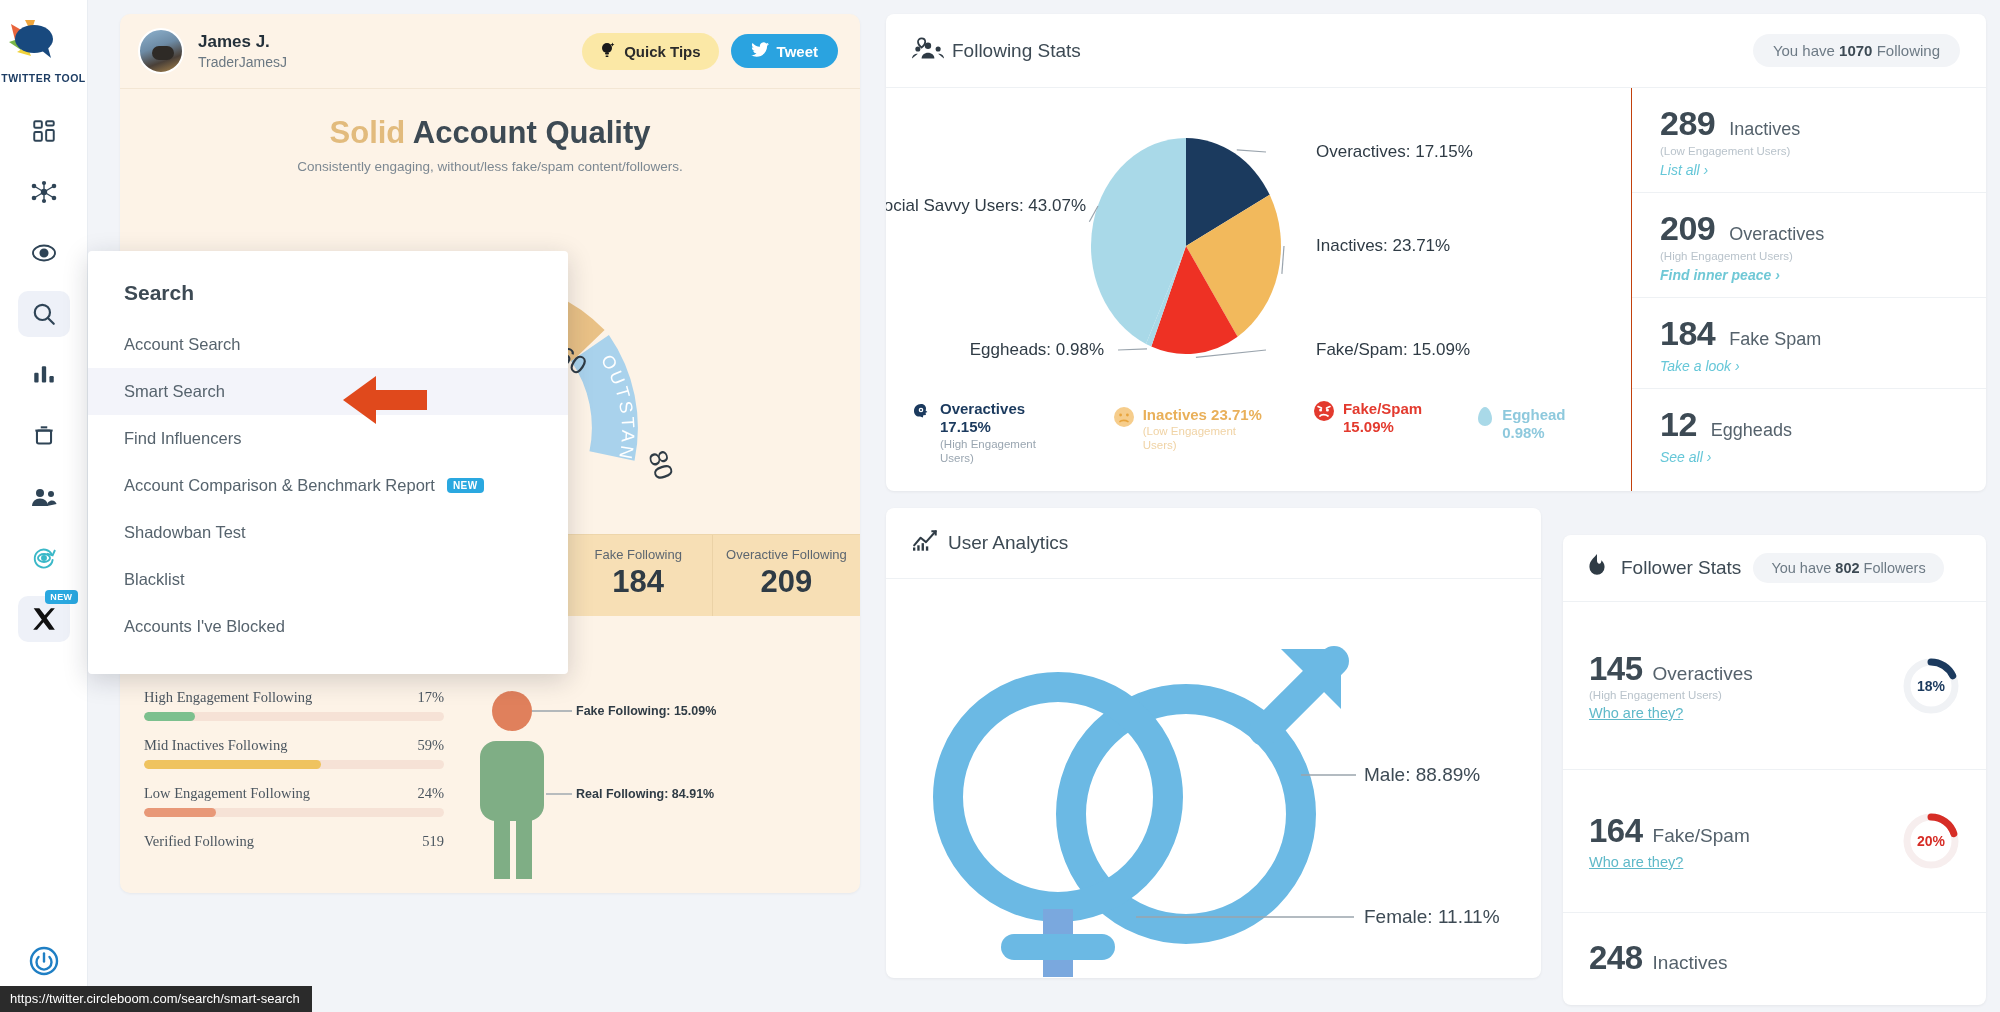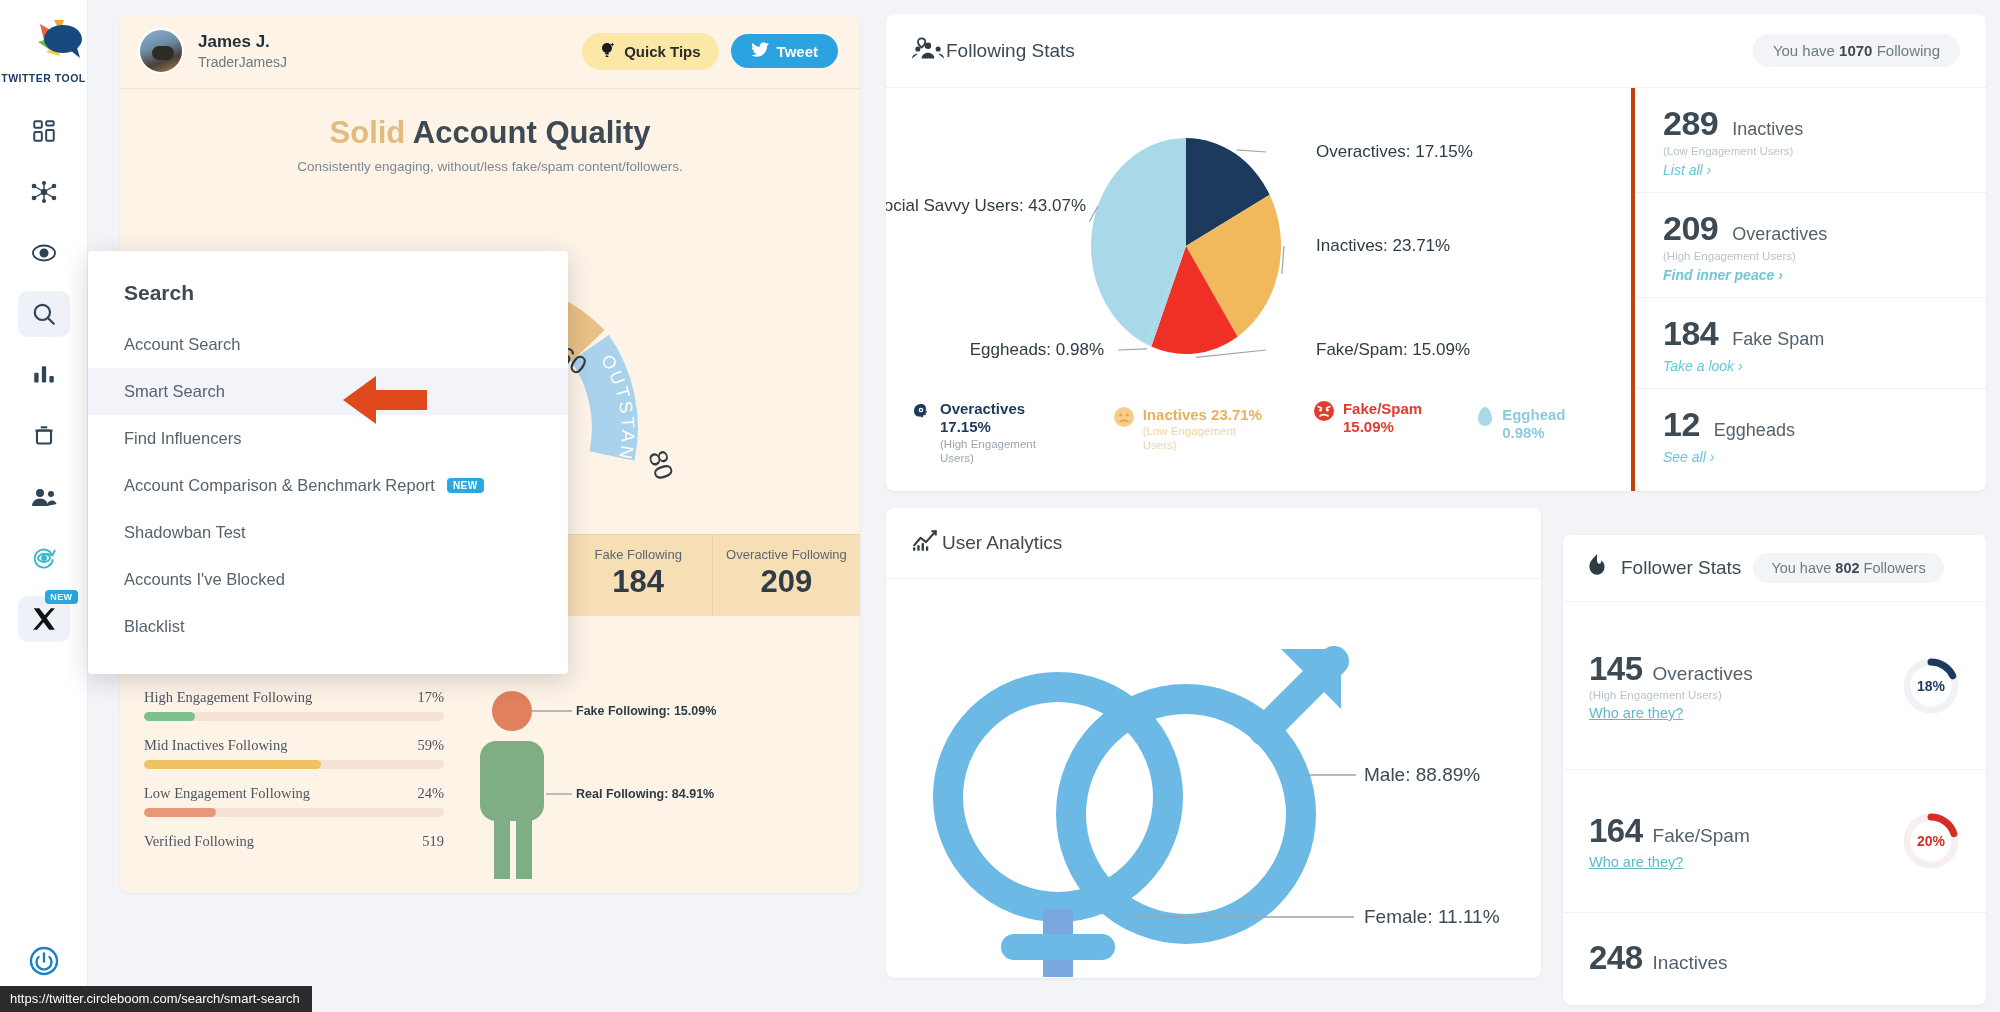--- a/index.html
+++ b/index.html
@@ -14,21 +14,21 @@
 
   
   .sidebar {
     position: absolute; left: 0; top: 0;
     width: 88px; height: 1012px;
     background: #ffffff;
     border-right: 1px solid #e9edf2;
     display: flex; flex-direction: column; align-items: center;
     z-index: 30;
   }
-  .logo-wrap { margin-top: 14px; display:flex; flex-direction:column; align-items:flex-end; }
+  .logo-wrap { margin-top: 14px; display:flex; flex-direction:column; align-items:flex-start; }
   .logo-mark { width: 56px; height: 52px; position: relative; }
   .logo-label {
     margin-top: 6px; font-size: 10.5px; letter-spacing: .5px;
     color: #1c3c63; font-weight: bold;
   }
   .nav { margin-top: 24px; display: flex; flex-direction: column; align-items: center; gap: 15px; width: 100%; }
   .nav-item {
     width: 52px; height: 46px; border-radius: 10px;
     display: flex; align-items: center; justify-content: center;
     position: relative; cursor: pointer;
@@ -106,42 +106,42 @@
   .bars { width: 300px; }
   .bar-row { margin-bottom: 16px; }
   .bar-head { display: flex; justify-content: space-between; font-size: 14.5px; color: #4a555f; margin-bottom: 6px; font-family: Liberation Serif, serif; }
   .bar-track { height: 9px; border-radius: 6px; background: #f6e2d6; overflow: hidden; }
   .bar-fill { height: 100%; border-radius: 6px; }
   .people { flex: 1; position: relative; min-height: 180px; }
 
   
   .card-white { background: #fff; border-radius: 8px; box-shadow: 0 1px 3px rgba(0,0,0,.06); }
   .panel-head {
-    display: flex; align-items: center; gap: 2px;
+    display: flex; align-items: center; gap: 8px;
     padding: 20px 26px; border-bottom: 1px solid #eef1f4;
   }
   .panel-title { font-size: 19px; color: #3d4a54; }
   .pill {
     background: #f2f4f7; color: #6d7a85; border-radius: 18px;
     padding: 8px 20px; font-size: 15px; margin-left: auto;
   }
   .pill b { color: #3d4a54; }
   .pill.inline { margin-left: 0; padding: 7px 18px; font-size: 14.5px; }
 
   .following-panel { position: absolute; left: 886px; top: 14px; width: 1100px; }
   .fp-body { display: flex; }
   .pie-area { flex: 1; position: relative; padding: 18px 0 8px; }
   .legend-row { display: flex; align-items: flex-start; gap: 10px; padding: 0 24px 18px; }
   .lg { display: flex; gap: 8px; align-items: flex-start; }
   .lg-txt { line-height: 1.22; }
   .lg-name { font-size: 15px; font-weight: bold; }
   .lg-pct { font-size: 15px; font-weight: bold; }
   .lg-note { font-size: 11.5px; }
 
-  .stat-col { width: 355px; border-left: 4px solid #c2410c; }
+  .stat-col { width: 355px; border-left: 1px solid #c2410c; }
   .stat-item { padding: 16px 28px 14px; border-bottom: 1px solid #eef1f4; }
   .stat-item:last-child { border-bottom: none; }
   .si-top { display: flex; align-items: baseline; gap: 14px; }
   .si-num { font-size: 34px; font-weight: bold; color: #3d4a54; letter-spacing: -.5px; }
   .si-name { font-size: 18px; color: #55626c; }
   .si-note { font-size: 11.5px; color: #b9c3cb; margin-top: 2px; }
   .si-link { font-size: 14px; color: #66c7d8; margin-top: 5px; cursor: pointer; font-style: italic; }
   .si-link.bold { font-weight: bold; color: #6fc8d6; }
 
   .analytics-panel { position: absolute; left: 886px; top: 508px; width: 655px; height: 470px; }
@@ -700,24 +700,24 @@
       <span>Find Influencers</span>
     </div>
     <div class="dd-item">
       <span>Account Comparison &amp; Benchmark Report</span>
       <span class="dd-badge">NEW</span>
     </div>
     <div class="dd-item">
       <span>Shadowban Test</span>
     </div>
     <div class="dd-item">
+      <span>Blacklist</span>
+    </div>
+    <div class="dd-item">
       <span>Accounts I've Blocked</span>
-    </div>
-    <div class="dd-item">
-      <span>Blacklist</span>
     </div>
   </div>
 
   <div class="dd-pointer">
     <svg width="90" height="56" viewBox="0 0 90 56">
       <path d="M3 28 L36 4 L36 18 L87 18 L87 38 L36 38 L36 52 Z" fill="#e0491c"></path>
     </svg>
   </div>
 
   <div class="statusbar">https://twitter.circleboom.com/search/smart-search</div>

